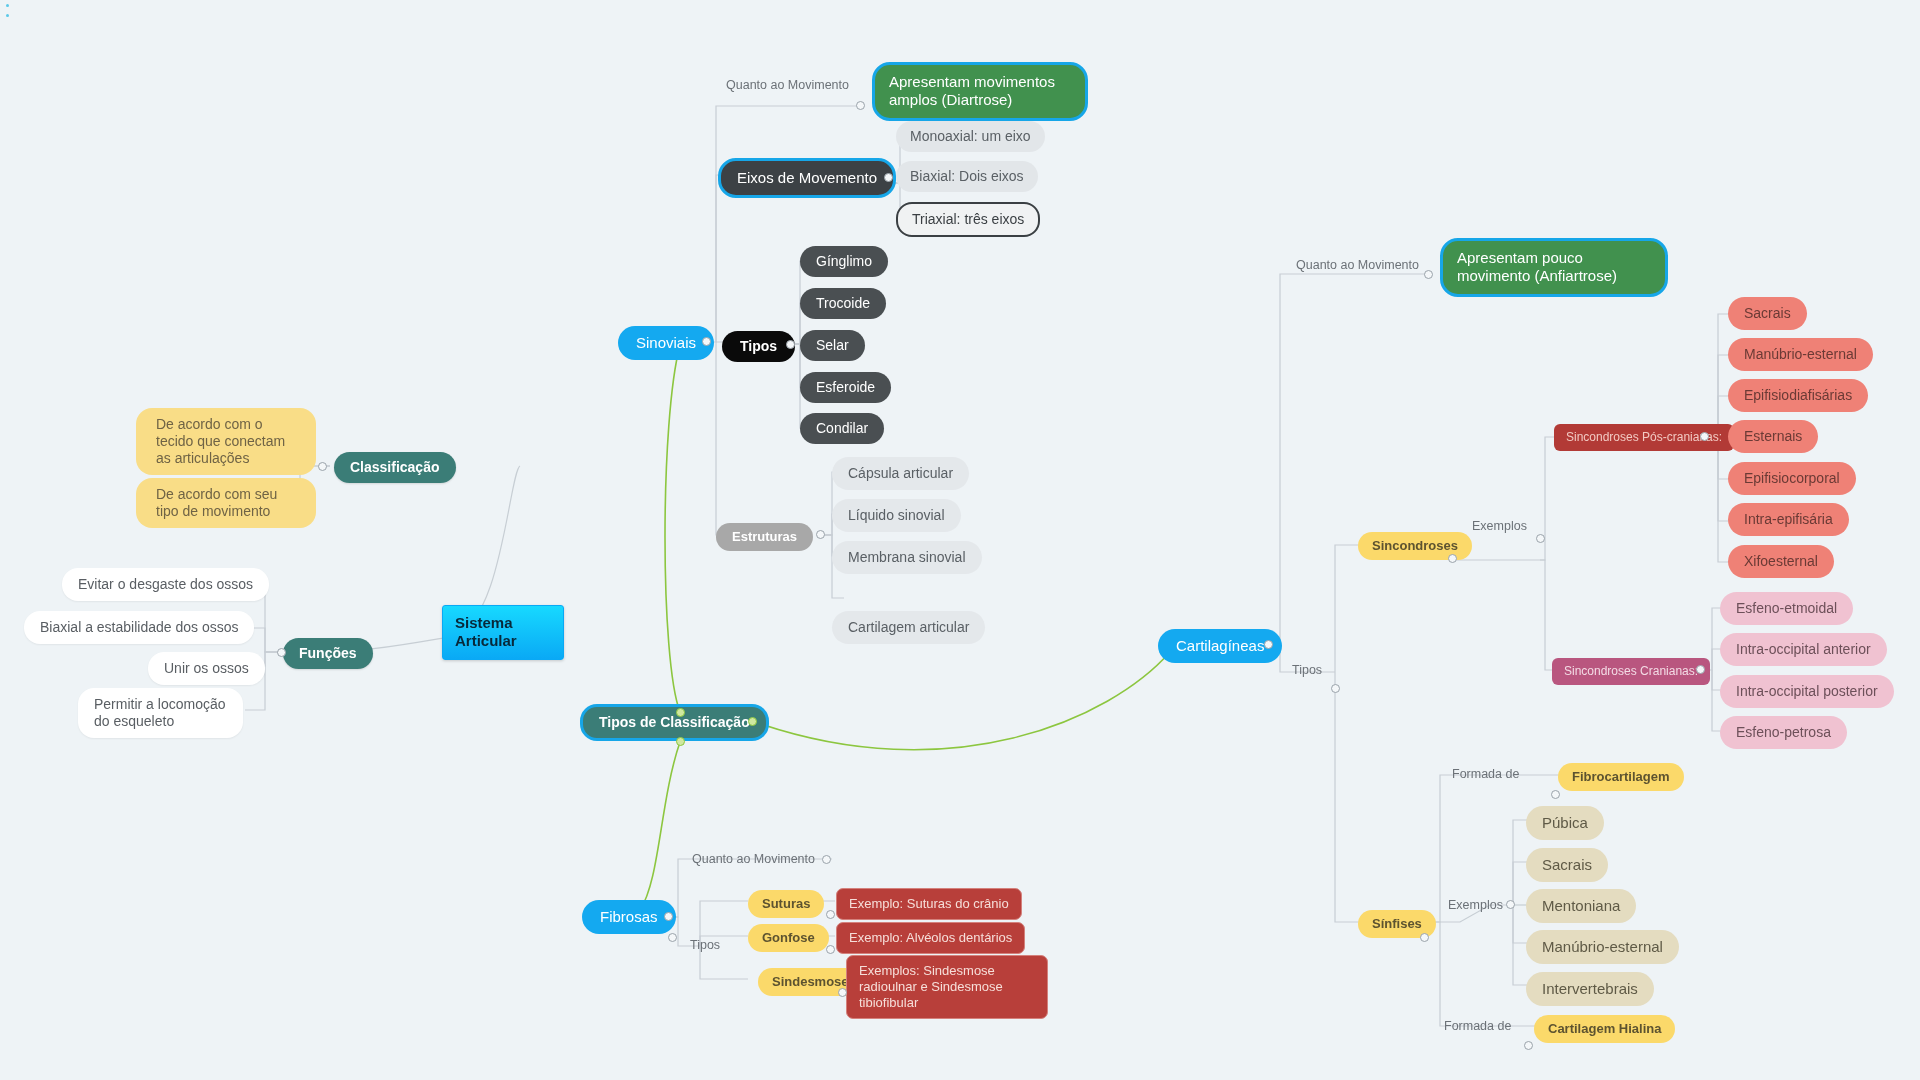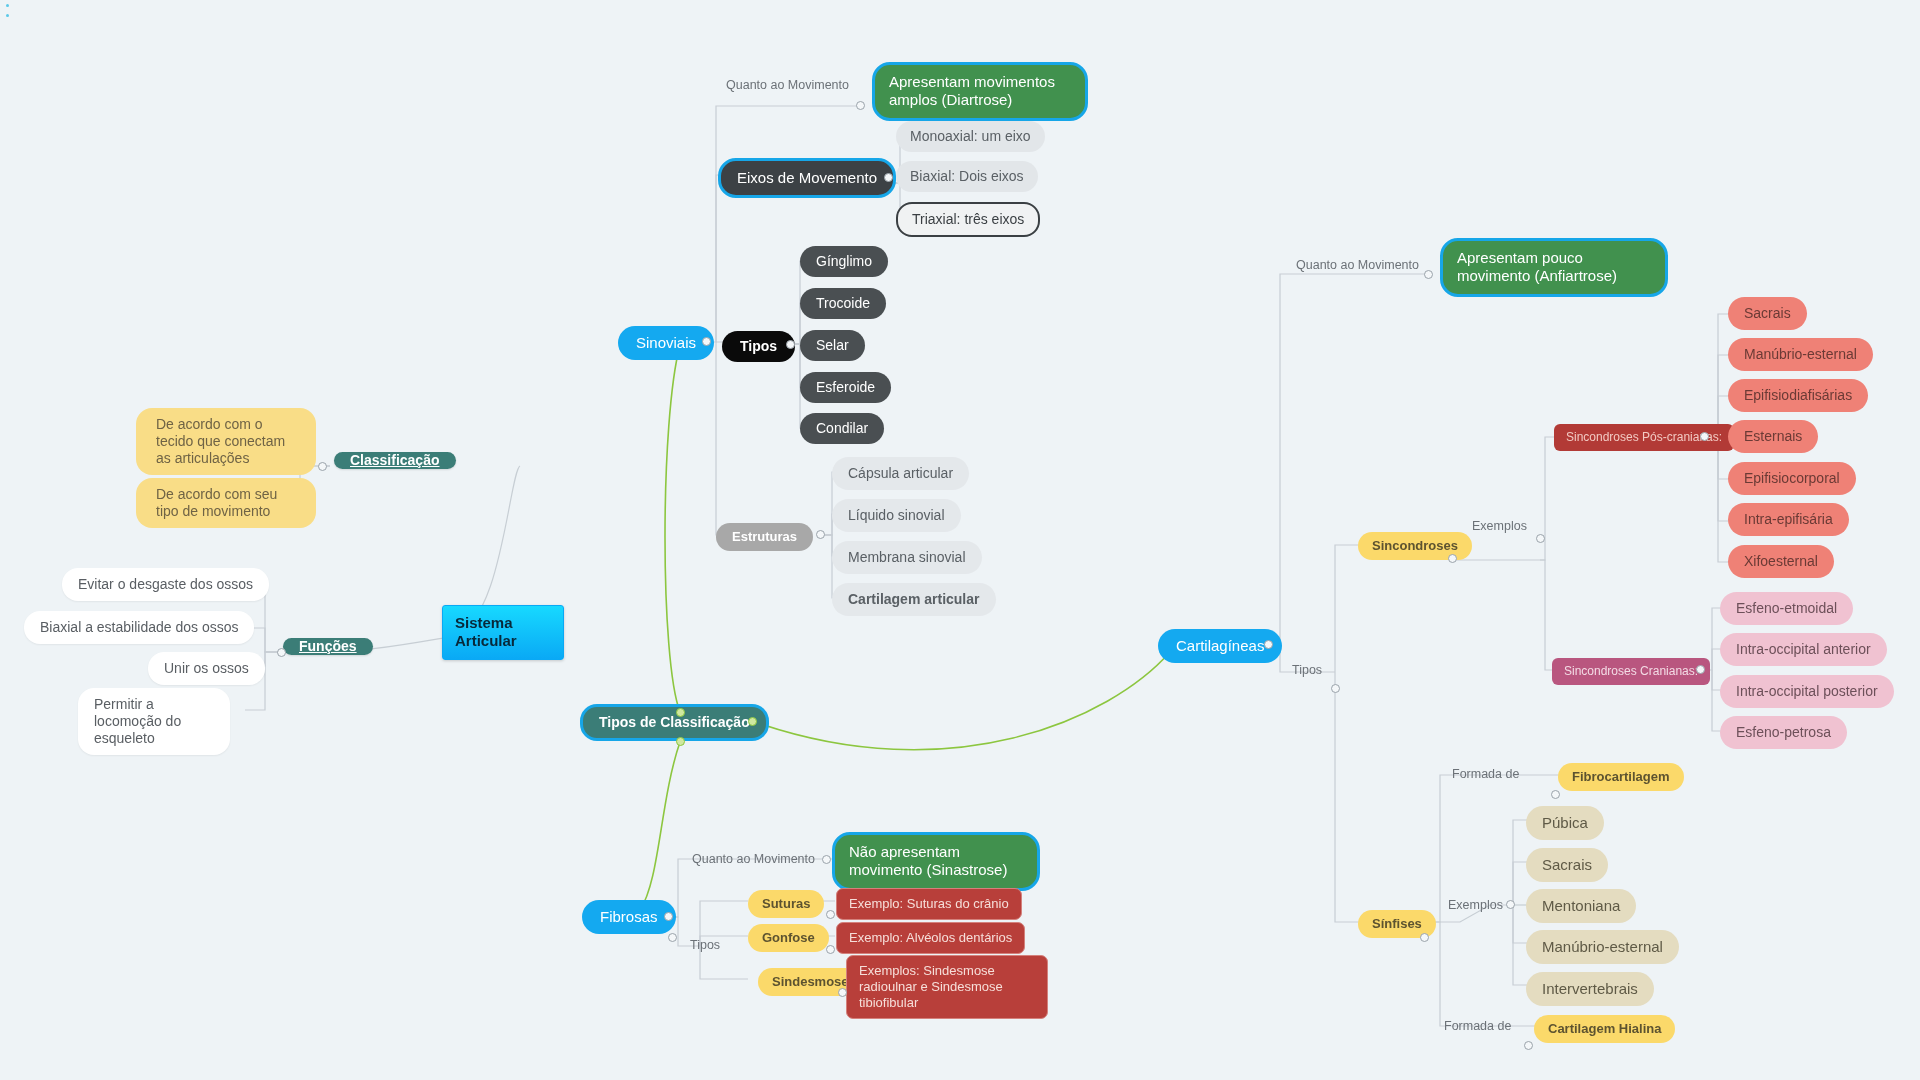--- a/index.html
+++ b/index.html
@@ -27,23 +27,22 @@
   .n-root {
     background: linear-gradient(180deg,#17d9ff 0%, #0aa9f5 100%);
     border: 1px solid #0aa9f5;
     border-radius: 3px;
     color: #08283a; font-weight: bold; font-size: 15px;
     padding: 8px 12px;
     box-shadow: 0 1px 3px rgba(0,0,0,.18);
   }
   .n-teal {
     background: #3b7d77; color:#fff; font-weight:bold; font-size:14px;
-    padding: 0 16px; border-radius: 17px;
+    padding: 7px 16px; border-radius: 17px;
     box-shadow: 0 1px 2px rgba(0,0,0,.12);
-    text-decoration: underline;
   }
   .n-white {
     background:#fff; color:#595e63; font-size:14px;
     padding: 8px 16px; border-radius: 16px;
     box-shadow: 0 1px 2px rgba(0,0,0,.06);
   }
   .n-yellow {
     background:#f9dd87; color:#6f6345; font-size:14px;
     padding: 8px 20px; border-radius: 16px;
   }
@@ -256,21 +255,21 @@
   </div>
   <div class="node n-white" style="left:62px; top:568px;">
     <span>Evitar o desgaste dos ossos</span>
   </div>
   <div class="node n-white" style="left:24px; top:611px;">
     <span>Biaxial a estabilidade dos ossos</span>
   </div>
   <div class="node n-white" style="left:148px; top:652px;">
     <span>Unir os ossos</span>
   </div>
-  <div class="node n-white" style="left:78px; top:688px; width:152px;">
+  <div class="node n-white" style="left:78px; top:688px; width:165px;">
     <span>Permitir a locomoção do esqueleto</span>
   </div>
   <div class="dot" style="left:277px; top:648px;"></div>
 
   <div class="node n-teal-blue" style="left:580px; top:704px;">
     <span>Tipos de Classificação</span>
   </div>
   <div class="dot green" style="left:676px; top:737px;"></div>
   <div class="dot green" style="left:676px; top:708px;"></div>
   <div class="dot green" style="left:748px; top:717px;"></div>
@@ -327,21 +326,21 @@
   </div>
   <div class="node n-gray-pill" style="left:832px; top:457px;">
     <span>Cápsula articular</span>
   </div>
   <div class="node n-gray-pill" style="left:832px; top:499px;">
     <span>Líquido sinovial</span>
   </div>
   <div class="node n-gray-pill" style="left:832px; top:541px;">
     <span>Membrana sinovial</span>
   </div>
-  <div class="node n-gray-pill" style="left:832px; top:583px;font-weight:bold;">
+  <div class="node n-gray-pill" style="left:832px; top:611px;">
     <span>Cartilagem articular</span>
   </div>
   <div class="dot" style="left:816px; top:530px;"></div>
 
   <div class="node n-cyan" style="left:1158px; top:629px;">
     <span>Cartilagíneas</span>
   </div>
   <div class="dot" style="left:1264px; top:640px;"></div>
 
   <div class="edge-label" style="left:1296px; top:258px;">
@@ -451,23 +450,20 @@
   <div class="dot" style="left:1524px; top:1041px;"></div>
 
   <div class="node n-cyan" style="left:582px; top:900px;">
     <span>Fibrosas</span>
   </div>
   <div class="dot" style="left:664px; top:912px;"></div>
 
   <div class="edge-label" style="left:692px; top:852px;">
     <span>Quanto ao Movimento</span>
   </div>
-  <div class="node n-green" style="left:832px; top:832px; width:208px;">
-    <span>Não apresentam movimento (Sinastrose)</span>
-  </div>
   <div class="dot" style="left:822px; top:855px;"></div>
 
   <div class="edge-label" style="left:690px; top:938px;">
     <span>Tipos</span>
   </div>
   <div class="dot" style="left:668px; top:933px;"></div>
 
   <div class="node n-yellow-strong" style="left:748px; top:890px;">
     <span>Suturas</span>
   </div>

